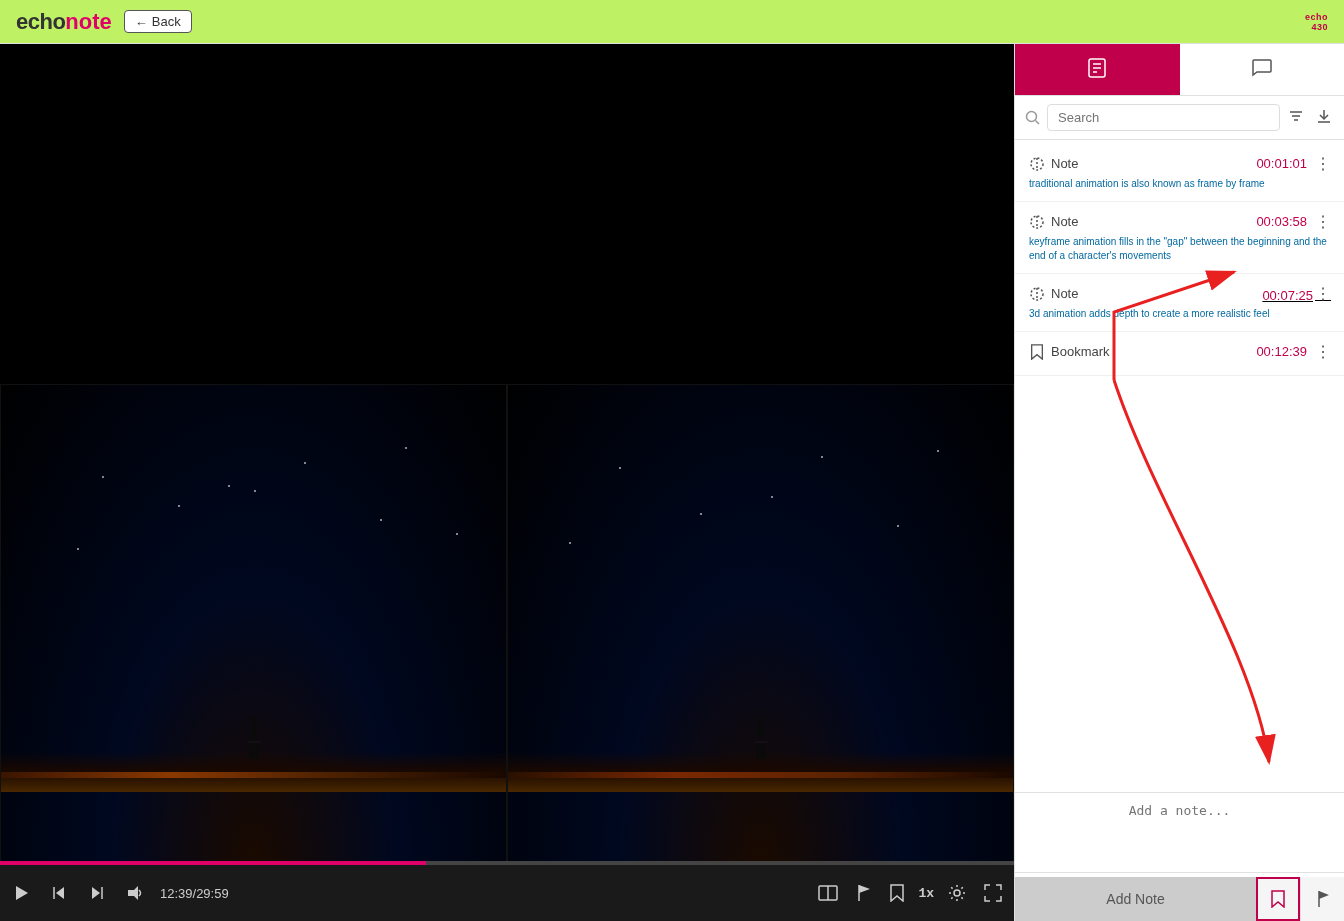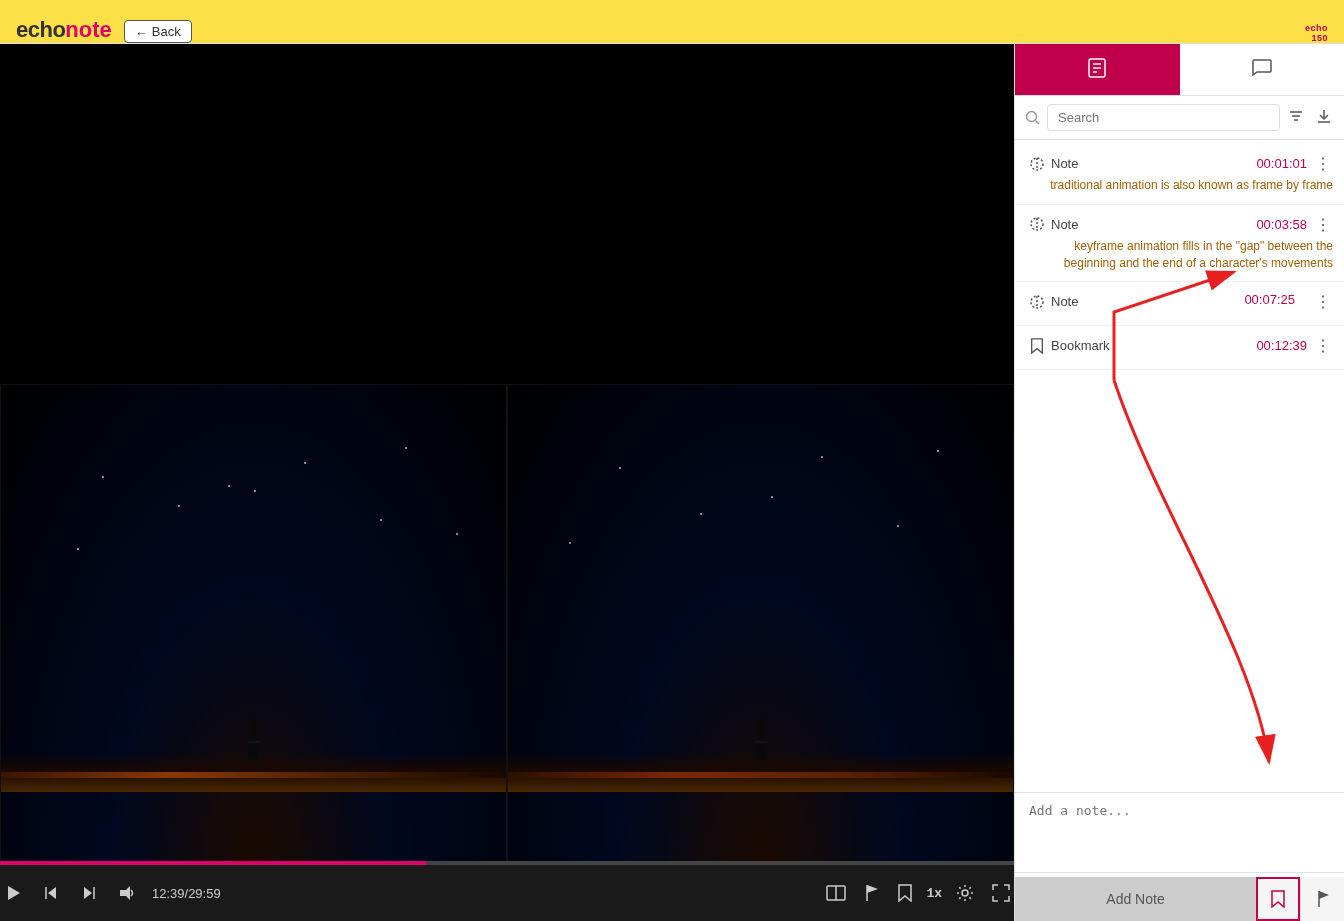--- a/index.html
+++ b/index.html
@@ -1,25 +1,25 @@
 <!DOCTYPE html>
 <html><head>
   <meta charset="utf-8">
   <style>
     * { box-sizing: border-box; margin: 0; padding: 0; }
     body { font-family: Arial, sans-serif; background: #fff; width: 1344px; height: 921px; overflow: hidden; display: flex; flex-direction: column; }
 
     
     .header {
       display: flex;
-      align-items: flex-end;
+      align-items: center;
       padding: 0 16px;
       height: 44px;
       border-bottom: 1px solid #e0e0e0;
-      background: #fde047;
+      background: #bef264;
       flex-shrink: 0;
     }
     .logo {
       display: flex;
       align-items: center;
       margin-right: 12px;
     }
     .logo-echo { font-size: 22px; font-weight: bold; color: #333; letter-spacing: -0.5px; }
     .logo-video { color: #e0006a; font-size: 22px; font-weight: bold; }
     .back-btn {
@@ -111,21 +111,21 @@
       right: 0;
       bottom: 30%;
     }
 
     
     .controls-bar {
       height: 56px;
       background: #1a1a1a;
       display: flex;
       align-items: center;
-      padding: 0 0;
+      padding: 0 8px;
       gap: 12px;
       flex-shrink: 0;
       justify-content: space-between;
     }
 
     .progress-bar-container {
       position: absolute;
       bottom: 56px;
       left: 0;
       right: 0;
@@ -284,42 +284,42 @@
     .note-menu {
       color: #555;
       cursor: pointer;
       font-size: 16px;
       background: none;
       border: none;
       padding: 0 2px;
     }
 
     .note-content {
-      font-size: 12px;
-      color: #a16207;
+      font-size: 10px;
+      color: #0369a1;
       line-height: 1.4;
-      text-align: right;
     }
 
     
     .add-note-area {
       border-top: 1px solid #e0e0e0;
       flex-shrink: 0;
     }
 
     .add-note-textarea {
       width: 100%;
       padding: 10px 14px;
       border: none;
       font-size: 13px;
       color: #888;
       resize: none;
       height: 80px;
       outline: none;
       border-bottom: 1px solid #e0e0e0;
+      text-align: center;
     }
 
     .add-note-footer {
       display: flex;
       align-items: flex-start;
       background: #f5f5f5;
       height: 44px;
     }
 
     .add-note-btn {
@@ -361,21 +361,21 @@
   <div class="logo">
     <span class="logo-echo">echo</span>
       <span class="logo-video">note</span>
   </div>
   <button class="back-btn">
     <span class="arrow">←</span>
     <span>Back</span>
   </button>
   <div class="echo360-logo">
     <span>echo</span>
-    <span>150</span>
+    <span>430</span>
   </div>
 </div>
 
 <div class="main">
 
   <div class="video-area">
     <div class="video-content">
 
       <div class="video-top" style="background:#000;"></div>
 
@@ -572,25 +572,26 @@
 
       <div class="note-item">
         <div class="note-header">
           <div class="note-type">
             <svg class="note-type-icon" viewBox="0 0 16 16" fill="none" stroke="#555" stroke-width="1.5">
               <circle cx="8" cy="8" r="6" stroke-dasharray="2,2"></circle>
                 <line x1="8" y1="2" x2="8" y2="14" stroke-dasharray="2,2"></line>
             </svg>
             <span>Note</span>
           </div>
-          <div style="display:flex;align-items:flex-start;gap:18px;">
+          <div style="display:flex;align-items:flex-end;gap:0;text-decoration:underline;">
             <a class="note-timestamp">00:07:25</a>
             <button class="note-menu">⋮</button>
           </div>
         </div>
+        <div class="note-content">3d animation adds depth to create a more realistic feel</div>
       </div>
 
       <div class="note-item">
         <div class="note-header">
           <div class="note-type">
             <svg class="note-type-icon" viewBox="0 0 14 18" fill="none" stroke="#555" stroke-width="1.5">
               <polygon points="1,1 13,1 13,17 7,12 1,17"></polygon>
             </svg>
             <span>Bookmark</span>
           </div>

